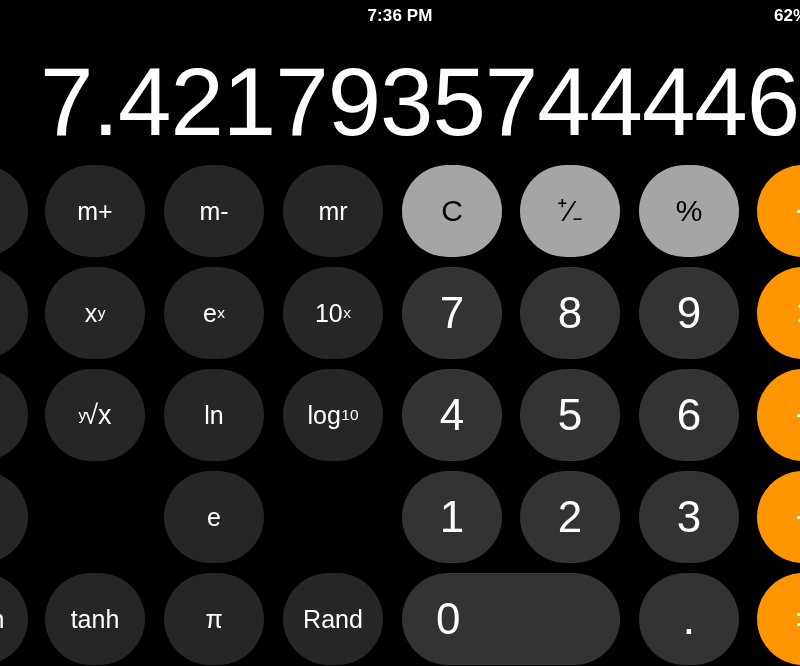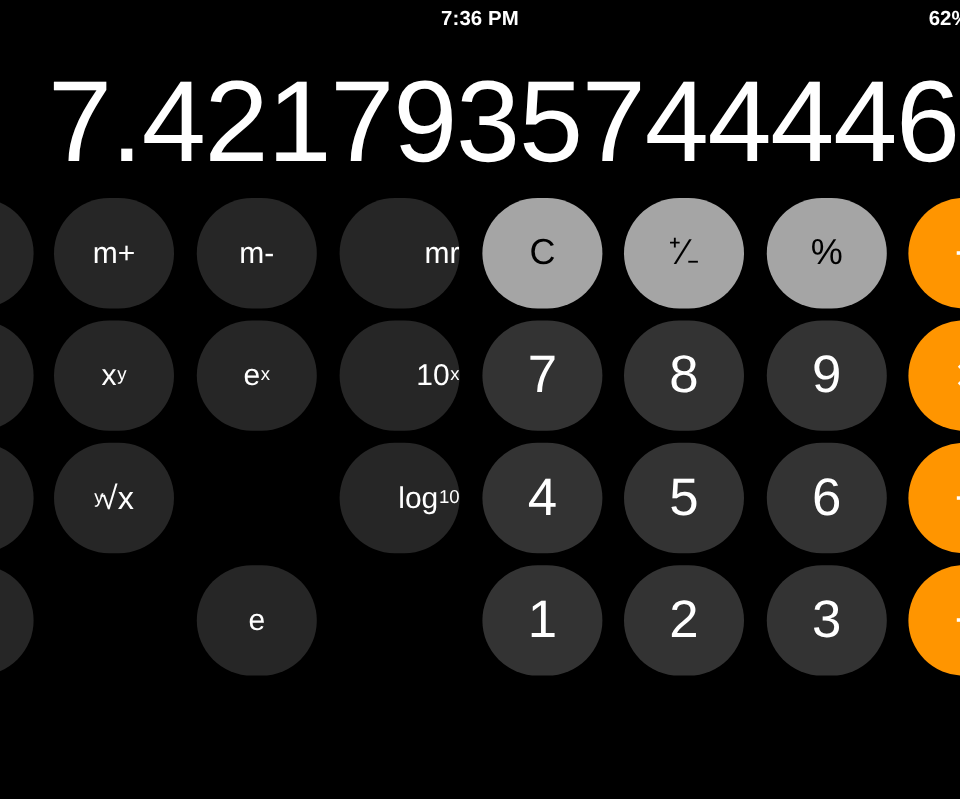--- a/index.html
+++ b/index.html
@@ -109,21 +109,21 @@
     font-weight: 400;
     line-height: 1;
     cursor: pointer;
     overflow: hidden;
     box-sizing: border-box;
   }
   
   .key.c-edge  { left: -72px; width: 100px; }
   .key.c0      { left: 45px;  width: 100px; }
   .key.c1      { left: 164px; width: 100px; }
-  .key.c2      { left: 283px; width: 100px; justify-content: flex-end; }
+  .key.c2      { left: 283px; width: 100px; }
   .key.c3      { left: 402px; width: 100px; }
   .key.c4      { left: 520px; width: 100px; }
   .key.c5      { left: 639px; width: 100px; }
   .key.c6      { left: 757px; width: 100px; }
 
   .key.wide0   { left: 402px; width: 218px; justify-content: flex-start; padding-left: 34px; }
 
   .key.style-function { background: #262626; color: #ffffff; }
   .key.style-digit    { background: #333333; color: #ffffff; font-size: 44px; font-weight: 400; }
   .key.style-top      { background: #a5a5a5; color: #000000; font-size: 30px; }
@@ -217,20 +217,23 @@
         <button class="key c6 style-operator">
           <span class="">×</span>
         </button>
       </div>
       <div class="key-row r2">
         <button class="key c-edge style-function"></button>
         <button class="key c0 style-function">
           <span class="pre-sup">y</span>
           <span class="radical">√x</span>
         </button>
+        <button class="key c1 style-function">
+          <span class="">ln</span>
+        </button>
         <button class="key c2 style-function">
           <span class="">log</span>
           <span class="sub">10</span>
         </button>
         <button class="key c3 style-digit">
           <span class="">4</span>
         </button>
         <button class="key c4 style-digit">
           <span class="">5</span>
         </button>
@@ -252,15 +255,38 @@
         <button class="key c4 style-digit">
           <span class="">2</span>
         </button>
         <button class="key c5 style-digit">
           <span class="">3</span>
         </button>
         <button class="key c6 style-operator">
           <span class="">+</span>
         </button>
       </div>
+      <div class="key-row r4">
+        <button class="key c-edge style-function">
+          <span class="">cosh</span>
+        </button>
+        <button class="key c0 style-function">
+          <span class="">tanh</span>
+        </button>
+        <button class="key c1 style-function">
+          <span class="">π</span>
+        </button>
+        <button class="key c2 style-function">
+          <span class="">Rand</span>
+        </button>
+        <button class="key wide0 style-digit">
+          <span class="">0</span>
+        </button>
+        <button class="key c5 style-digit">
+          <span class="dot-glyph">.</span>
+        </button>
+        <button class="key c6 style-operator">
+          <span class="">=</span>
+        </button>
+      </div>
     </div>
 
 </div>
 
 </body></html>

